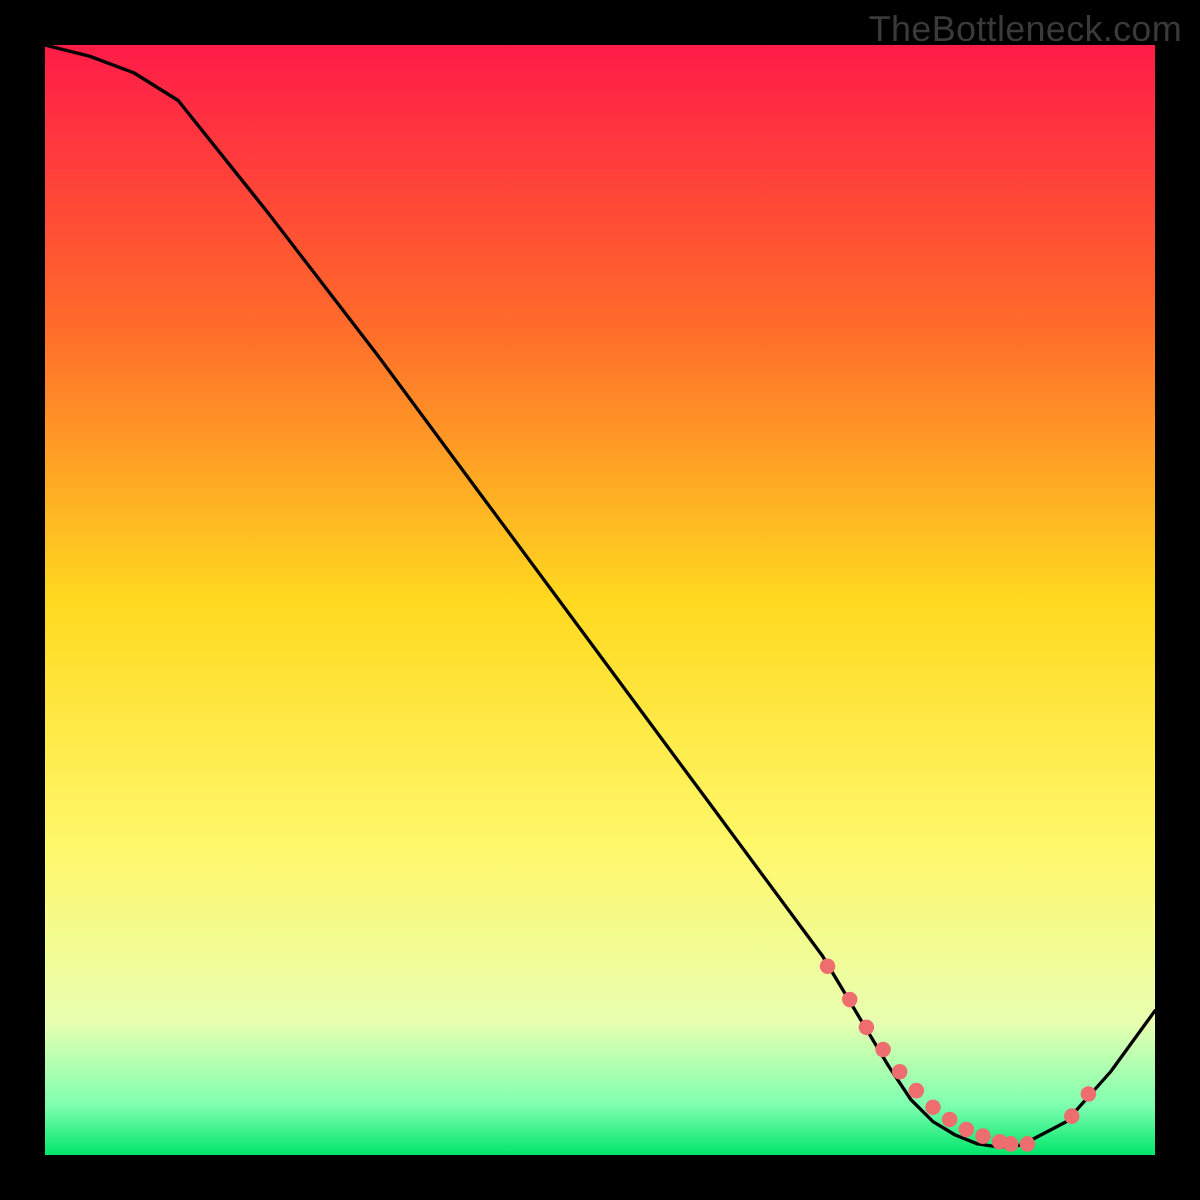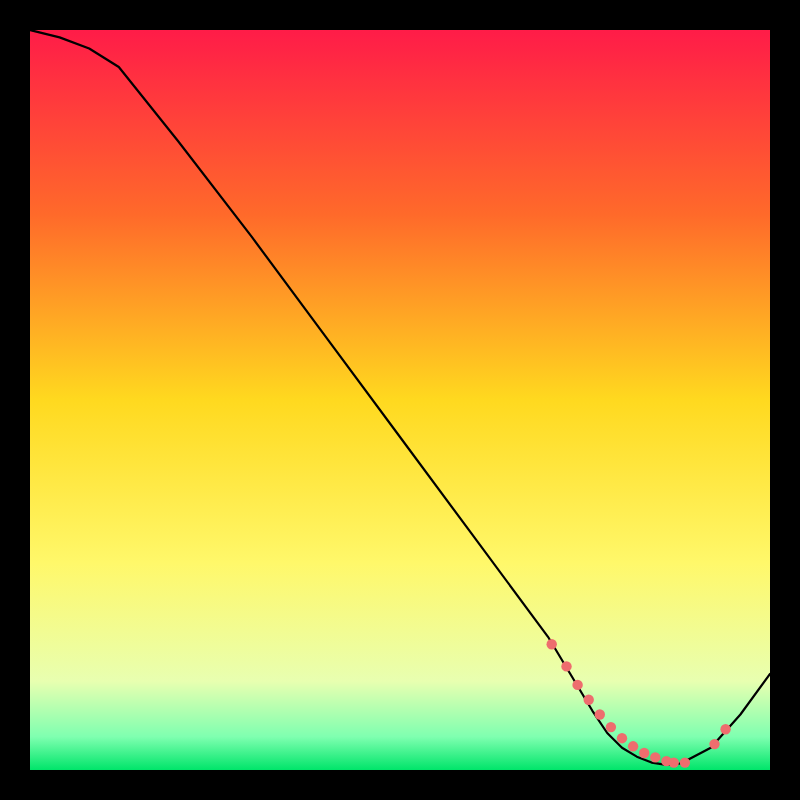--- a/index.html
+++ b/index.html
@@ -25,20 +25,21 @@
     font-size: 24px;
     color: #3a3a3a;
     letter-spacing: 0.2px;
     user-select: none;
   }
 </style>
 </head>
 <body>
 
 <div class="frame">
+  <div class="watermark">TheBottleneck.com</div>
   <svg class="plot-area" viewBox="0 0 740 740" preserveAspectRatio="none">
     <defs>
       <linearGradient id="bg-grad" x1="0" y1="0" x2="0" y2="1">
           <stop offset="0%" stop-color="#ff1c48"></stop>
           <stop offset="25%" stop-color="#ff6a2a"></stop>
           <stop offset="50%" stop-color="#ffd91f"></stop>
           <stop offset="72%" stop-color="#fff86a"></stop>
           <stop offset="88%" stop-color="#e8ffb0"></stop>
           <stop offset="95.5%" stop-color="#7fffb0"></stop>
           <stop offset="100%" stop-color="#00e56a"></stop>

